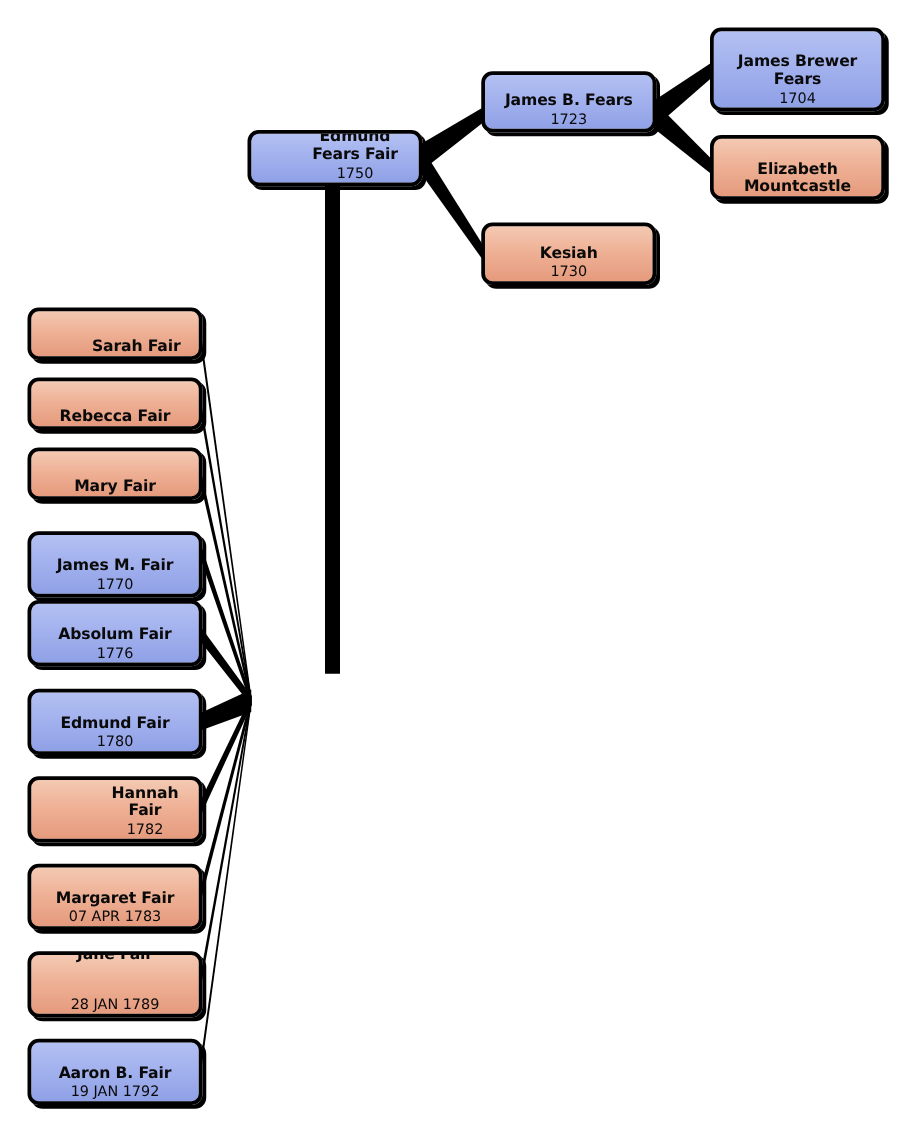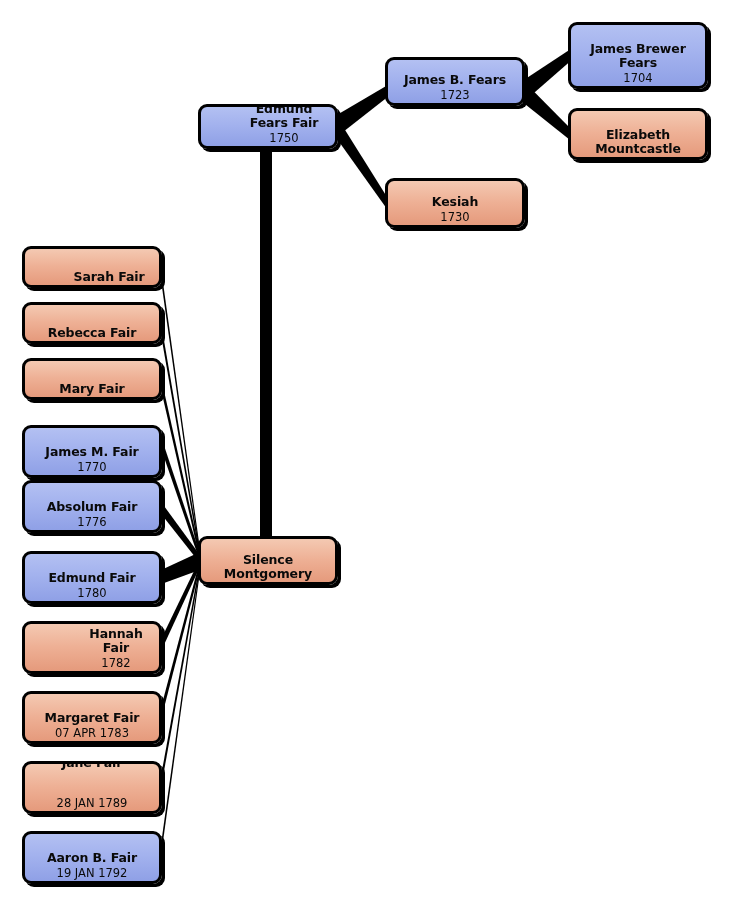--- a/index.html
+++ b/index.html
@@ -112,23 +112,20 @@
       <div class="dt">07 APR 1783</div>
     </div>
     <div class="node female" style="left: 22px; top: 761px; width: 140px; height: 53px; gap: 25px;">
       <div class="nm">Jane Fair</div>
       <div class="dt">28 JAN 1789</div>
     </div>
     <div class="node male" style="left: 22px; top: 831px; width: 140px; height: 53px;">
       <div class="nm">Aaron B. Fair</div>
       <div class="dt">19 JAN 1792</div>
     </div>
-    <div class="node female" style="left: 198px; top: 536px; width: 140px; height: 49px;">
-      <div class="nm">Silence Montgomery</div>
-    </div>
     <div class="node male" style="left: 198px; top: 104px; width: 140px; height: 45px; padding-left: 32px;">
       <div class="nm">Edmund Fears Fair</div>
       <div class="dt">1750</div>
     </div>
     <div class="node male" style="left: 385px; top: 57px; width: 140px; height: 49px;">
       <div class="nm">James B. Fears</div>
       <div class="dt">1723</div>
     </div>
     <div class="node female" style="left: 385px; top: 178px; width: 140px; height: 50px;">
       <div class="nm">Kesiah</div>

